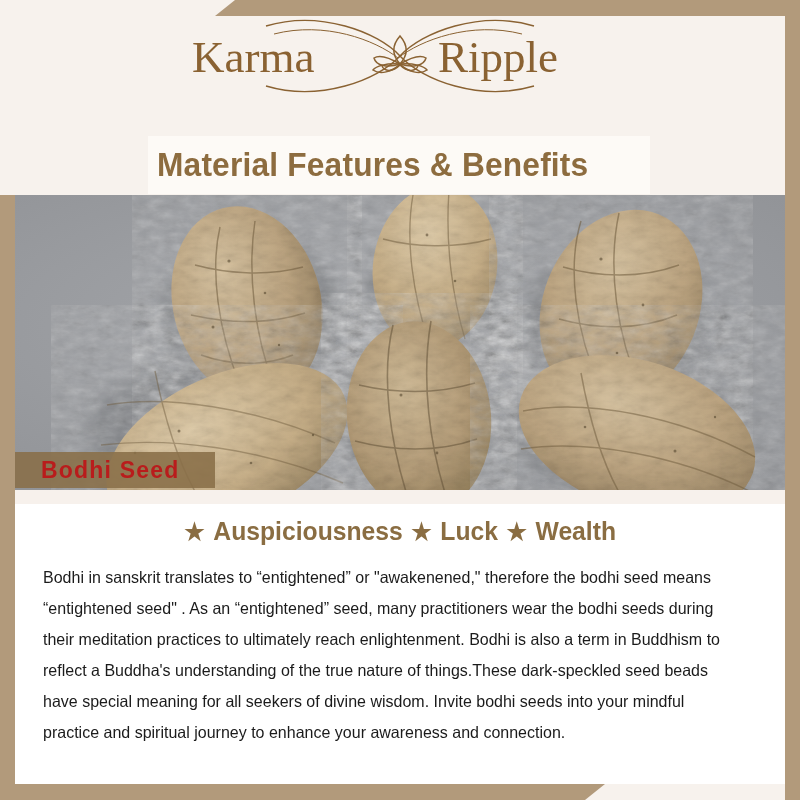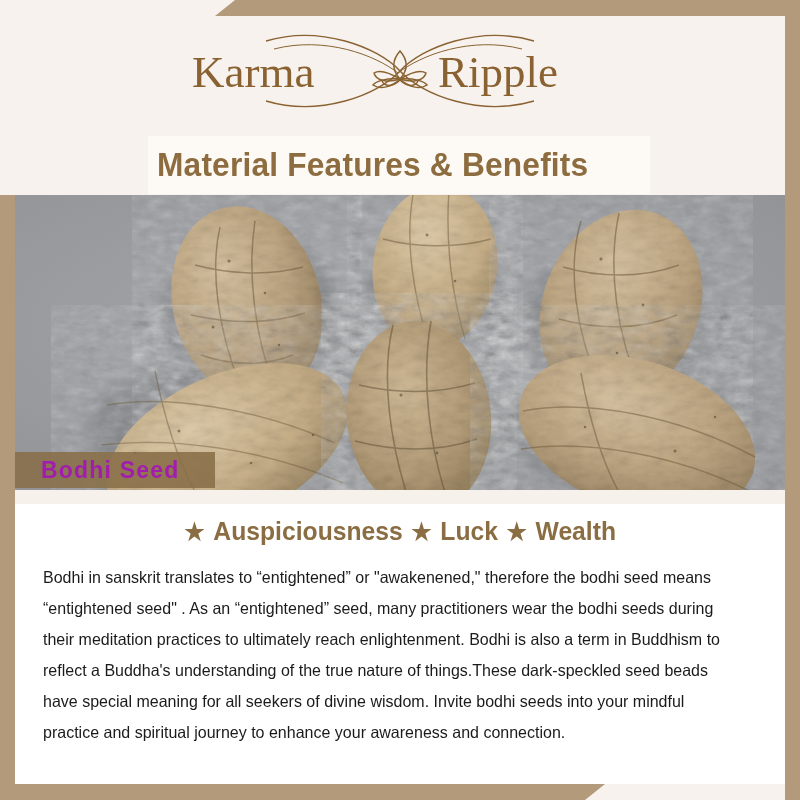--- a/index.html
+++ b/index.html
@@ -27,21 +27,21 @@
     background:#b29a7b;
     clip-path: polygon(0 0, 100% 0, calc(100% - 20px) 100%, 0 100%);
   }
   .frame-left {
     position:absolute; left:0; top:195px; width:15px; height:605px;
     background:#b29a7b;
   }
 
   
   .logo-wrap {
-    position:absolute; left:0; top:28px; width:800px; height:85px;
+    position:absolute; left:0; top:13px; width:800px; height:85px;
     display:flex; align-items:center; justify-content:center;
   }
   .logo-svg { display:block; }
 
   
   .title-band {
     position:absolute; left:148px; top:136px; width:502px; height:58px;
     background:#fdfaf6;
     display:flex; align-items:center; justify-content:flex-start;
   }
@@ -63,21 +63,21 @@
   }
   .photo svg { display:block; width:100%; height:100%; }
 
   
   .seed-banner {
     position:absolute; left:15px; top:452px; width:200px; height:36px;
     background:rgba(137,110,72,0.88);
     display:flex; align-items:center;
   }
   .seed-banner-label {
-    color:#a21caf;
+    color:#b91c1c;
     font-family:"Liberation Sans", sans-serif;
     font-weight:bold;
     font-size:23px;
     letter-spacing:1.2px;
     padding-left:26px;
     white-space:nowrap;
   }
 
   
   .panel {

